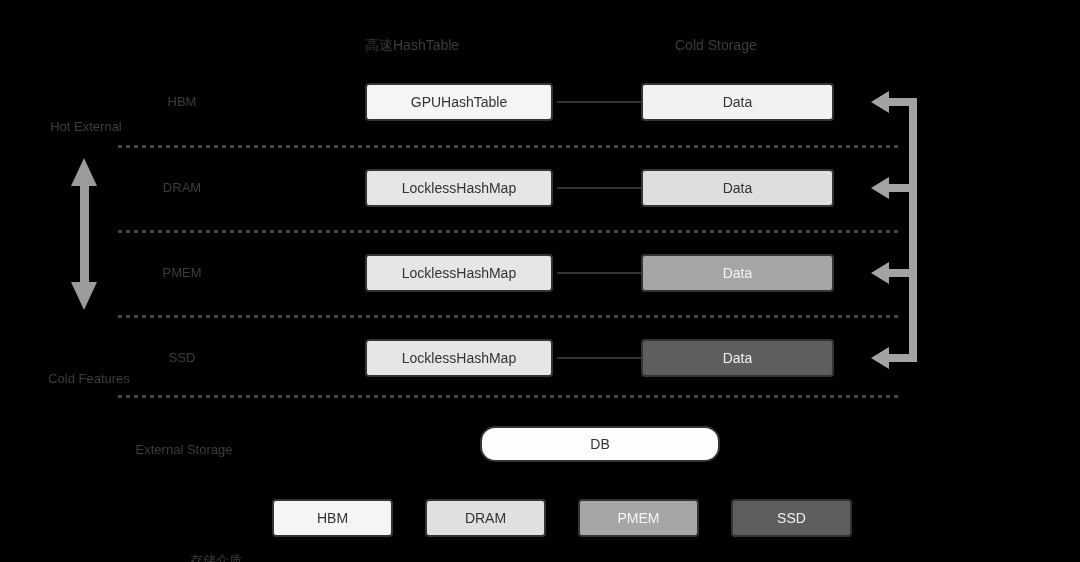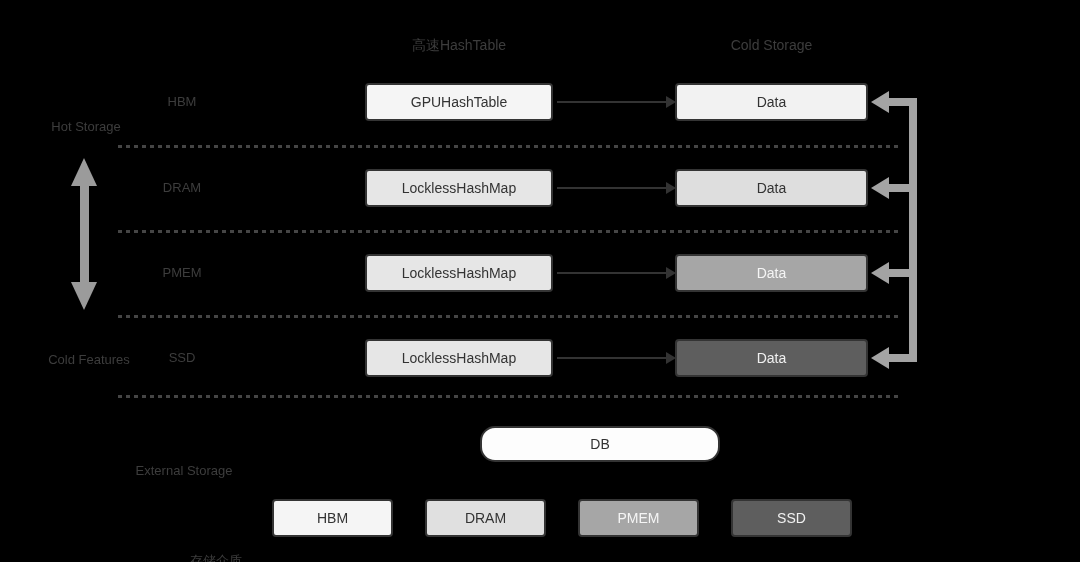--- a/index.html
+++ b/index.html
@@ -1,28 +1,28 @@
 <!DOCTYPE html>
 <html><head>
 <meta charset="utf-8">
 <style>
   html,body{margin:0;padding:0;background:#000;}
   #stage{
     position:relative;width:1080px;height:562px;background:#000000;
     font-family:"Liberation Sans","DejaVu Sans",sans-serif;overflow:hidden;
   }
   .lbl{position:absolute;color:#3d3d3d;font-size:13px;line-height:18px;text-align:center;}
-  .colhdr{position:absolute;color:#3d3d3d;font-size:14px;line-height:18px;text-align:center;top:36px;}
+  .colhdr{position:absolute;color:#3d3d3d;font-size:14px;line-height:18px;text-align:left;top:36px;}
   .box{
     position:absolute;height:38px;box-sizing:border-box;border:2px solid #343434;
     border-radius:4px;display:flex;align-items:center;justify-content:center;
     font-size:14px;color:#333;
   }
   .hashbox{left:365px;width:188px;text-align:right;}
-  .databox{left:675px;width:193px;}
+  .databox{left:641px;width:193px;}
   .blackarrow{position:absolute;left:557px;width:110px;height:2px;background:#333333;}
   .blackarrow:after{
     content:"";position:absolute;right:-9px;top:-5px;width:0;height:0;
     border-left:10px solid #333333;border-top:6px solid transparent;border-bottom:6px solid transparent;
   }
   .dotline{
     position:absolute;left:118px;width:780px;height:3px;
     background:repeating-linear-gradient(90deg,#454545 0 4px,transparent 4px 8px);
   }
   .graystub{position:absolute;left:888px;width:29px;height:8px;background:#a3a3a3;}
@@ -52,22 +52,22 @@
   .legendbox{top:499px;width:121px;}
 </style>
 </head>
 <body>
 
 <div id="stage">
 
   <div class="colhdr" style="left:365px;width:188px;">高速HashTable</div>
   <div class="colhdr" style="left:675px;width:193px;">Cold Storage</div>
 
-  <div class="lbl" style="left:30px;width:112px;top:118px;">Hot Storage</div>
-  <div class="lbl" style="left:30px;width:118px;top:351px;">Cold Features</div>
+  <div class="lbl" style="left:30px;width:112px;top:118px;">Hot External</div>
+  <div class="lbl" style="left:30px;width:118px;top:370px;">Cold Features</div>
 
   <div id="updown-top"></div>
   <div id="updown-shaft"></div>
   <div id="updown-bottom"></div>
 
   <div class="lbl" style="left:132px;width:100px;top:93px;">HBM</div>
   <div class="box hashbox" style="top: 83px; background: rgb(245, 245, 245); color: rgb(51, 51, 51);">GPUHashTable</div>
   <div class="blackarrow" style="top:101px;"></div>
   <div class="box databox" style="top: 83px; background: rgb(242, 242, 242); color: rgb(51, 51, 51);">Data</div>
   <div class="graystub" style="top:98px;"></div>
@@ -98,21 +98,21 @@
   <div class="blackarrow" style="top:357px;"></div>
   <div class="box databox" style="top: 339px; background: rgb(94, 94, 94); color: rgb(240, 240, 240);">Data</div>
   <div class="graystub" style="top:354px;"></div>
   <div class="grayhead" style="top:347px;"></div>
 
   <div class="dotline" style="top:395px;"></div>
 
   <div id="gray-vbar"></div>
 
 
-  <div class="lbl" style="left:122px;width:124px;top:462px;">External Storage</div>
+  <div class="lbl" style="left:122px;width:124px;top:441px;">External Storage</div>
   <div class="box" id="db-box">DB</div>
 
   <div class="lbl" style="left:178px;width:76px;top:511px;margin-top:41px;">存储介质</div>
   <div class="box legendbox" style="left: 272px; background: rgb(245, 245, 245); color: rgb(51, 51, 51);">HBM</div>
   <div class="box legendbox" style="left: 425px; background: rgb(224, 224, 224); color: rgb(51, 51, 51);">DRAM</div>
   <div class="box legendbox" style="left: 578px; background: rgb(166, 166, 166); color: rgb(245, 245, 245);">PMEM</div>
   <div class="box legendbox" style="left: 731px; background: rgb(94, 94, 94); color: rgb(240, 240, 240);">SSD</div>
 
 </div>
 

